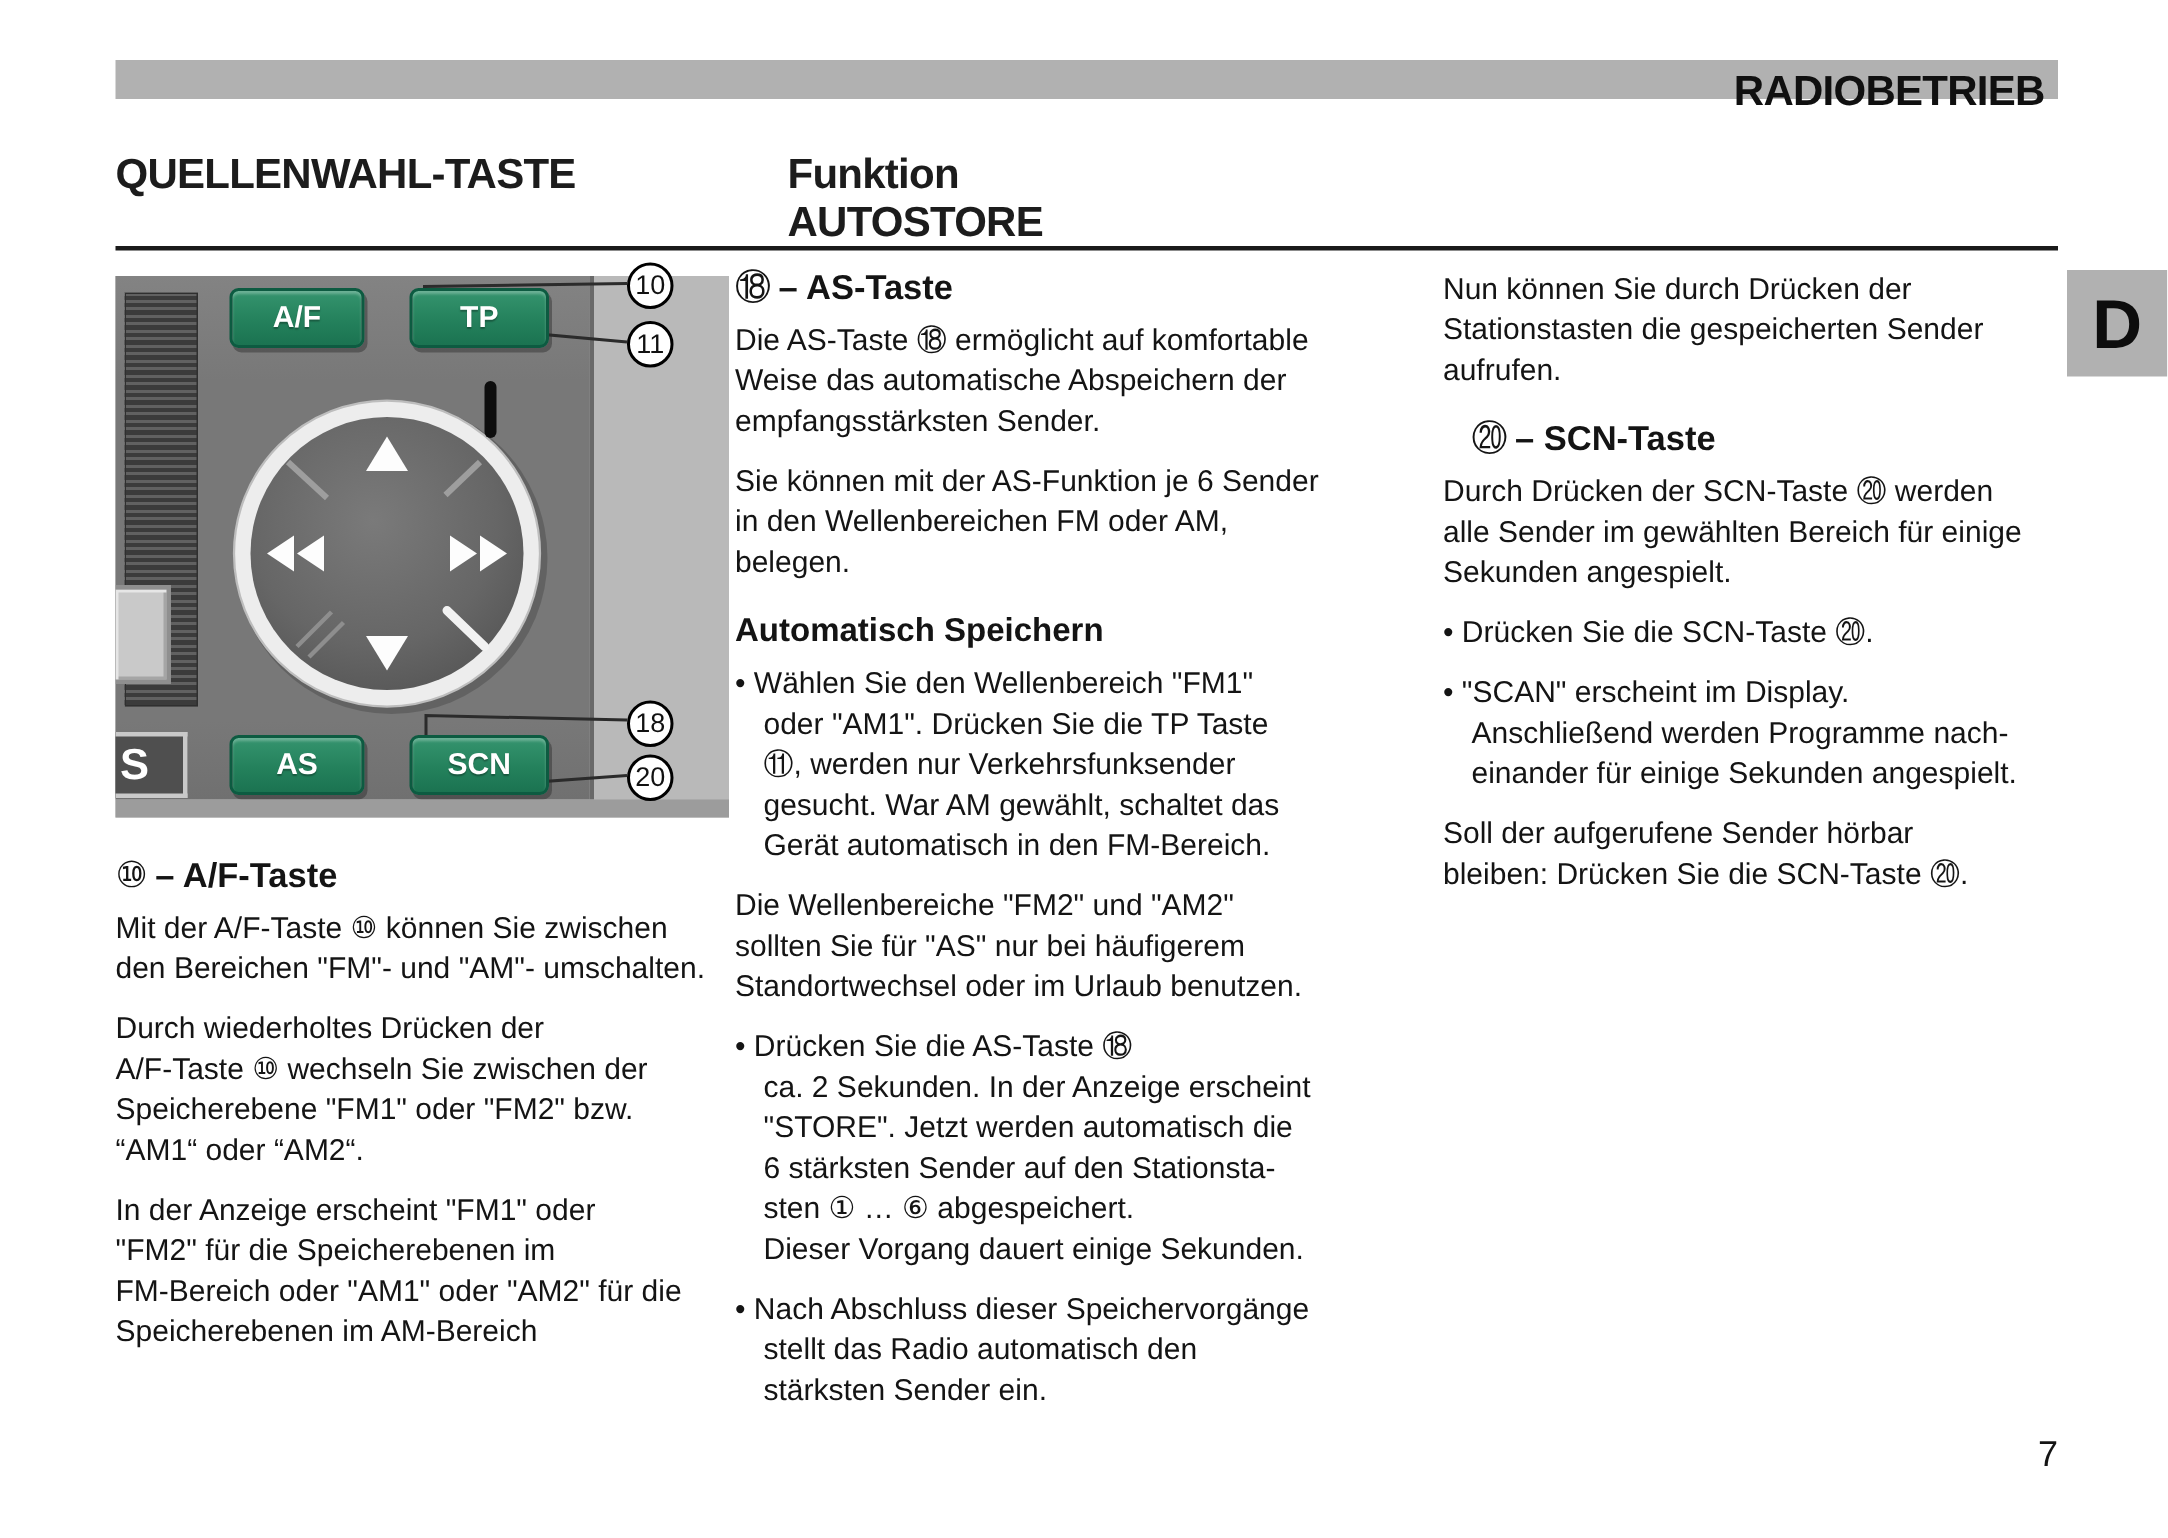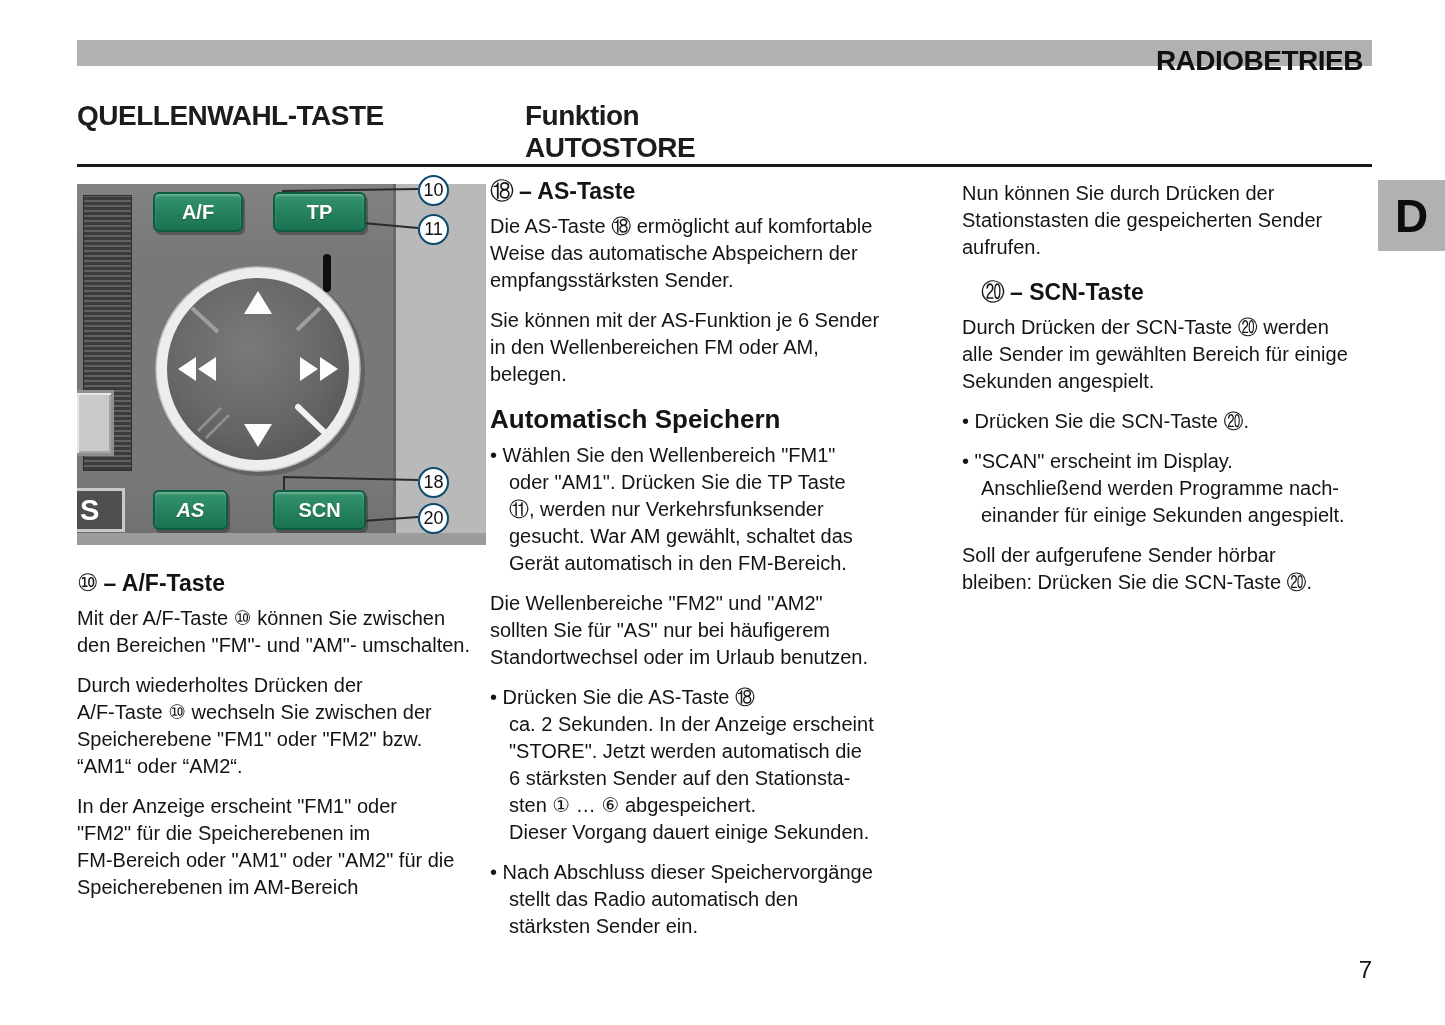--- a/index.html
+++ b/index.html
@@ -19,21 +19,21 @@
   .page-num{position:absolute;left:1320px;top:956px;width:52px;text-align:right;font-size:24px;color:#141414;}
 
   
   .col{position:absolute;font-size:20px;line-height:27px;color:#141414;}
   .col-left{left:77px;top:568px;width:415px;}
   .col-mid{left:490px;top:176px;width:432px;}
   .col-right{left:962px;top:180px;width:414px;}
   .h3{font-size:23px;line-height:30px;margin:0 0 7px 0;font-weight:bold;}
   .h3 .n{font-weight:normal;font-size:24px;margin-right:5px;}
   .h3.mt{margin-top:16px;margin-left:19px;}
-  .sub{font-size:26px;line-height:28px;font-weight:bold;margin:17px 0 9px 0;}
+  .sub{font-size:22px;line-height:28px;font-weight:bold;margin:17px 0 9px 0;}
   .para{margin:0 0 13px 0;white-space:pre-line;}
   .bullet{margin:0 0 13px 0;white-space:pre-line;padding-left:19px;text-indent:-19px;}
 
   
   .illus{position:absolute;left:77px;top:184px;width:409px;height:361px;background:#b9b9b9;}
   .panel{position:absolute;left:0;top:0;width:316px;height:349px;background:linear-gradient(180deg,#838383,#787878 20%,#787878 85%,#707070);
          border-right:3px solid #696969;}
   .bottom-band{position:absolute;left:0;top:349px;width:409px;height:12px;background:#9c9c9c;}
   .ribbed{position:absolute;left:6px;top:11px;width:49px;height:276px;
           background:repeating-linear-gradient(180deg,#616161 0px,#616161 2px,#3b3b3b 2px,#3b3b3b 5px);
@@ -45,23 +45,23 @@
         border:3px solid #c9c9c9;border-left:none;box-sizing:border-box;
         display:flex;align-items:center;color:#ffffff;font-size:29px;font-weight:bold;padding-left:3px;}
   .gbtn{position:absolute;display:flex;align-items:center;justify-content:center;
         background:linear-gradient(180deg,#35946e 0%,#24815c 55%,#1b7351 100%);
         border:2px solid #0d5b41;border-radius:6px;box-sizing:border-box;
         color:#ffffff;font-size:20px;font-weight:bold;
         box-shadow:inset 0 2px 2px rgba(255,255,255,.28), 2px 3px 0 rgba(45,45,45,.45);
         text-shadow:0 1px 1px rgba(0,0,0,.3);}
   .btn-af{left:76px;top:8px;width:90px;height:40px;}
   .btn-tp{left:196px;top:8px;width:93px;height:40px;}
-  .btn-as{left:76px;top:306px;width:75px;height:40px;font-style:italic;}
+  .btn-as{left:76px;top:306px;width:90px;height:40px;}
   .btn-scn{left:196px;top:306px;width:93px;height:40px;}
-  .co{position:absolute;width:27px;height:27px;border:2px solid #0c4a6e;border-radius:50%;
+  .co{position:absolute;width:27px;height:27px;border:2px solid #000000;border-radius:50%;
       background:#ffffff;display:flex;align-items:center;justify-content:center;
       font-size:18px;color:#111111;z-index:5;}
   .co10{left:341px;top:-9px;}
   .co11{left:341px;top:30px;}
   .co18{left:341px;top:283px;}
   .co20{left:341px;top:319px;}
   .dial-svg{position:absolute;left:0;top:0;pointer-events:none;}
 </style>
 </head>
 <body>

